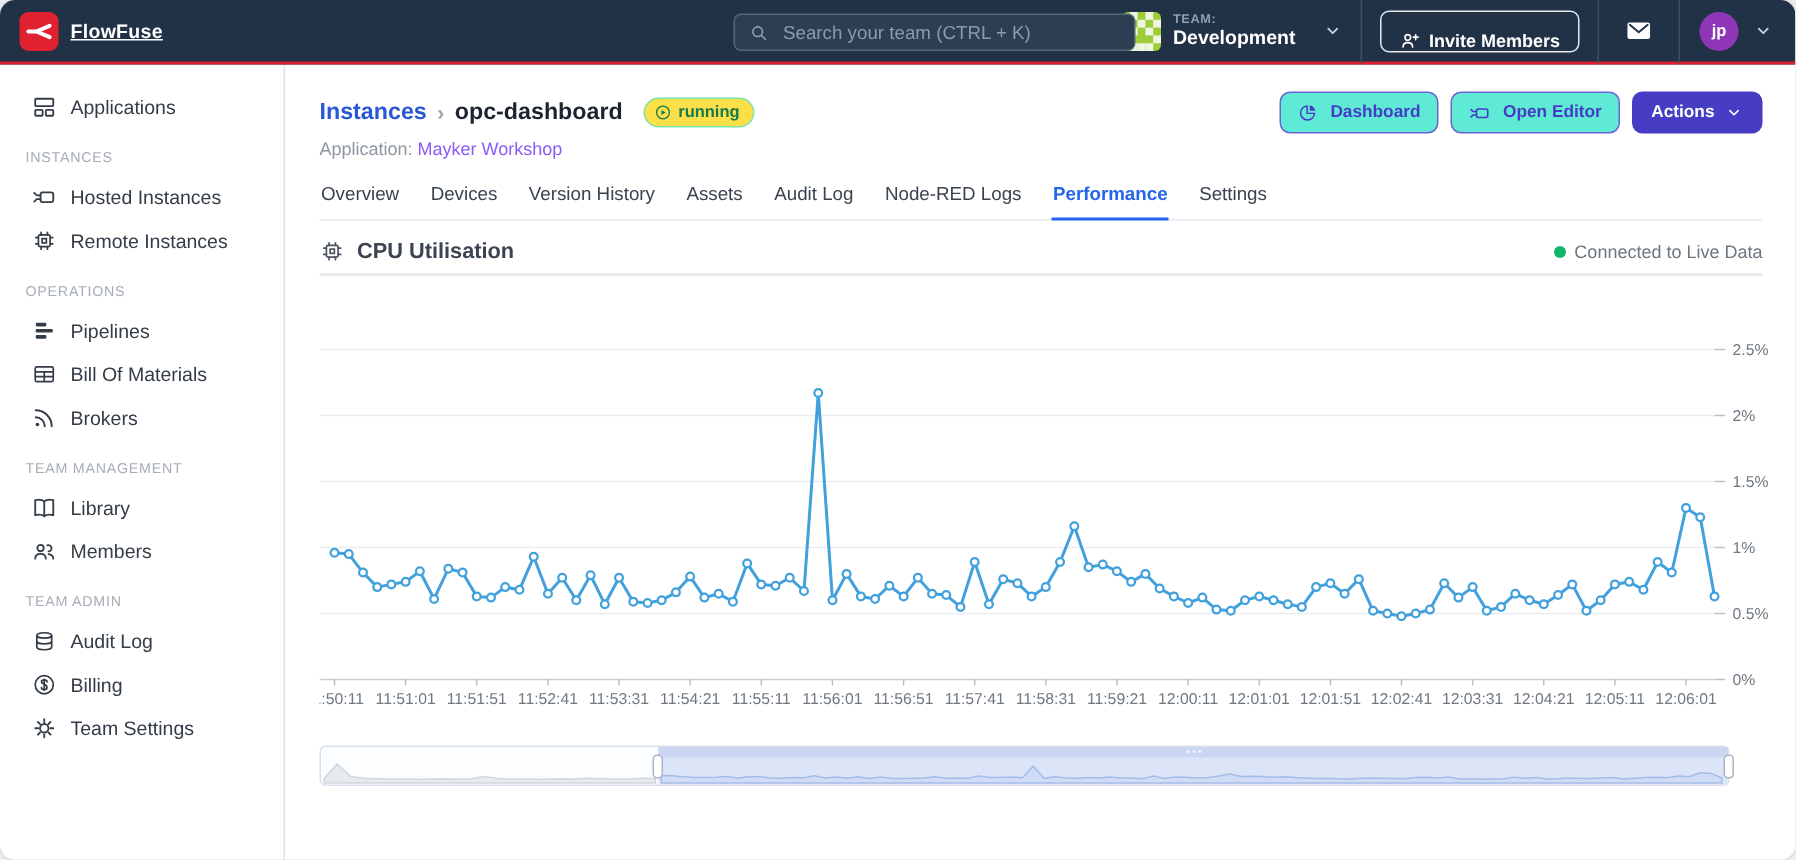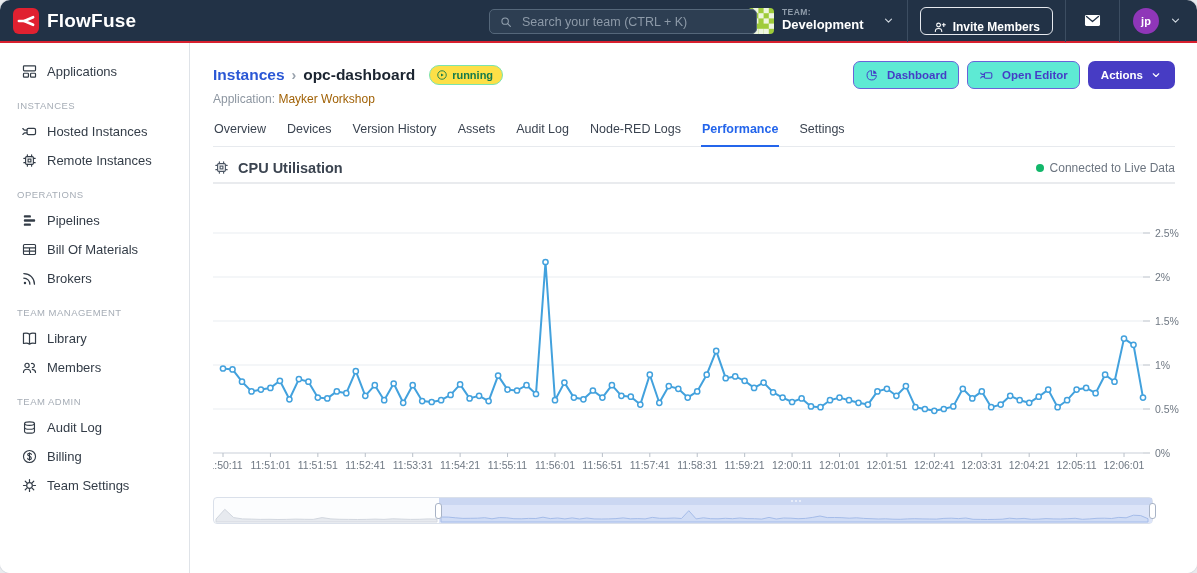--- a/index.html
+++ b/index.html
@@ -3,21 +3,21 @@
 <meta charset="utf-8">
 <style>
   html,body{margin:0;padding:0;background:#e9ebee;font-family:"Liberation Sans",sans-serif;}
   *{box-sizing:border-box;}
   .window{position:relative;width:1197px;height:573px;margin:0 auto;background:#fff;border-radius:10px;overflow:hidden;box-shadow:0 0 0 1px #dcdfe4;}
 
   
   .navbar{position:absolute;top:0;left:0;right:0;height:43px;background:#223246;border-bottom:2px solid #d8202f;display:flex;align-items:center;z-index:5;}
   .brand{display:flex;align-items:center;gap:8px;padding-left:13px;cursor:pointer;}
   .logo{width:26px;height:26px;border-radius:6px;background:#e02130;display:flex;align-items:center;justify-content:center;}
-  .brand-name{color:#fff;font-size:19px;font-weight:700;letter-spacing:.2px;}
+  .brand-name{color:#fff;font-size:13px;font-weight:700;letter-spacing:.2px;text-decoration:underline;}
   .search{position:absolute;left:489px;top:9px;width:268px;height:25px;background:#2d3e52;border:1px solid #55677a;border-radius:5px;display:flex;align-items:center;gap:7px;padding:0 9px;color:#93a1af;}
   .search input{flex:1;background:transparent;border:none;outline:none;color:#aeb9c4;font-size:12.5px;font-family:inherit;}
   .search input::placeholder{color:#8d9aa8;}
   .nav-right{margin-left:auto;display:flex;align-items:center;height:100%;}
   .vdiv{width:1px;height:43px;background:#3c4d61;}
   .team{display:flex;align-items:center;padding:0 12px 0 14px;cursor:pointer;min-width:150px;}
   .team-avatar{width:26px;height:26px;border-radius:4px;overflow:hidden;flex:none;}
   .team-meta{line-height:1.15;margin-left:8px;}
   .team-label{display:block;font-size:8.5px;color:#909dab;letter-spacing:.4px;font-weight:700;}
   .team-name{display:block;font-size:13px;color:#fff;font-weight:700;}
@@ -40,21 +40,21 @@
   .page-header{padding:17px 22px 0 22px;}
   .bc-row{display:flex;align-items:center;height:30px;}
   .bc-link{color:#2a57d5;font-size:15.5px;font-weight:700;text-decoration:none;cursor:pointer;}
   .bc-sep{color:#98a1ac;margin:0 7px;font-size:14px;font-weight:700;}
   .bc-current{color:#1b2430;font-size:15.5px;font-weight:700;}
   .badge{display:flex;align-items:center;gap:4px;margin-left:14px;height:20px;padding:0 9px 0 6px;background:#fde047;border:1px solid #7ce3ac;border-radius:10px;color:#147a4b;font-size:11px;font-weight:600;}
   .hdr-buttons{margin-left:auto;display:flex;gap:8px;}
   .btn-outline{display:flex;align-items:center;gap:8px;height:28px;padding:0 11px;background:#5eead4;border:1.5px solid #6a63d8;border-radius:7px;color:#453dc6;font-size:11.5px;font-weight:700;font-family:inherit;cursor:pointer;}
   .btn-solid{display:flex;align-items:center;gap:7px;height:28px;padding:0 13px;background:#473cc4;border:none;border-radius:7px;color:#fff;font-size:11.5px;font-weight:700;font-family:inherit;cursor:pointer;}
   .app-row{margin-top:2px;font-size:12px;color:#8d96a1;}
-  .app-link{color:#a16207;cursor:pointer;text-decoration:none;}
+  .app-link{color:#8b5cf6;cursor:pointer;text-decoration:none;}
   .tabs{display:flex;gap:19px;margin-top:10px;border-bottom:1px solid #e7eaee;}
   .tab{padding:6px 1px 9px;font-size:12.5px;color:#3a4350;cursor:pointer;border-bottom:2.5px solid transparent;margin-bottom:-1px;}
   .tab.active{color:#2465eb;border-bottom-color:#2465eb;font-weight:bold;}
 
   .chart-head{display:flex;align-items:center;margin:12px 22px 0;}
   .chart-title{display:flex;align-items:center;gap:8px;color:#3b4450;font-size:14.5px;font-weight:700;}
   .chart-title svg{color:#4b5563;}
   .live{margin-left:auto;display:flex;align-items:center;gap:6px;font-size:12px;color:#6c7580;}
   .live-dot{width:8px;height:8px;border-radius:50%;}
   .chart-divider{height:2px;background:#e9ebee;margin:6px 22px 0;}

